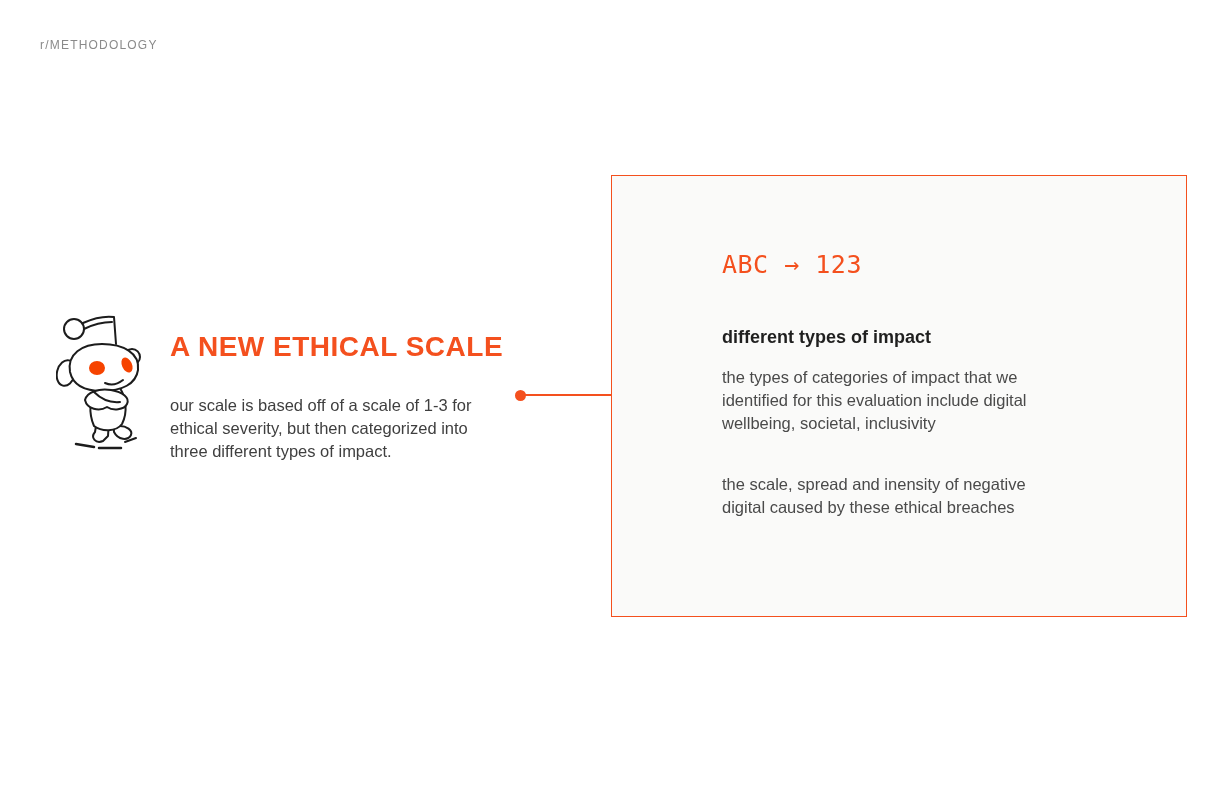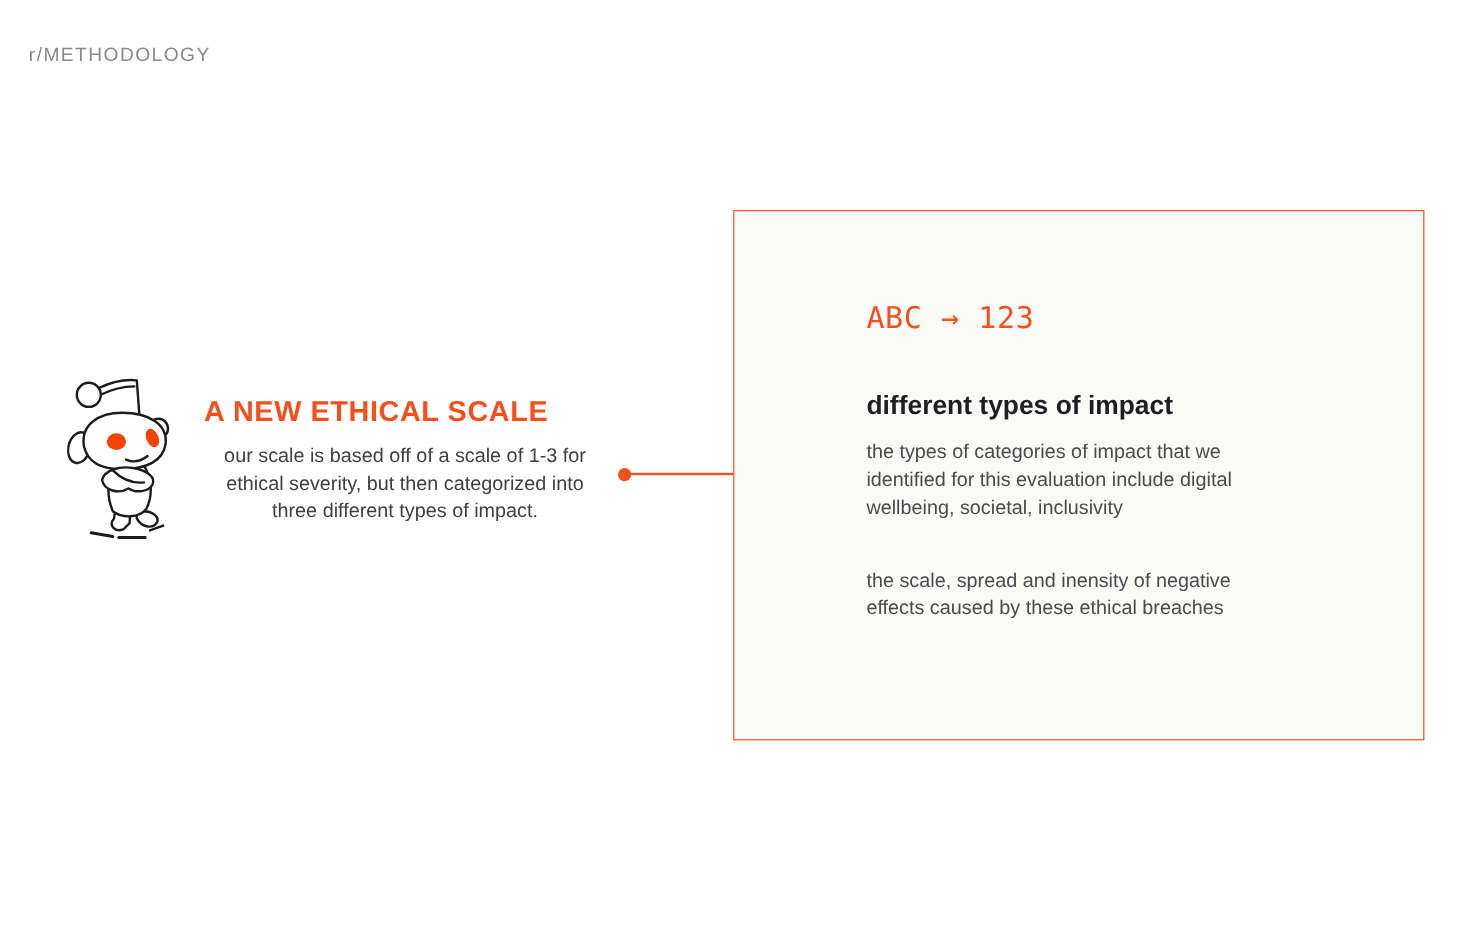--- a/index.html
+++ b/index.html
@@ -13,38 +13,37 @@
   *{box-sizing:border-box;}
   html,body{margin:0;padding:0;}
   body{
     width:1224px;height:792px;position:relative;overflow:hidden;
     background:#ffffff;
     font-family:"Liberation Sans",sans-serif;
   }
   .slide{position:absolute;inset:0;}
 
   .kicker{
-    position:absolute;left:24px;top:38px;
-    font-size:16px;font-weight:500;letter-spacing:1.2px;
+    position:absolute;left:40px;top:38px;
+    font-size:12px;font-weight:500;letter-spacing:1.2px;
     color:var(--kicker-gray);
   }
 
   .mascot{
     position:absolute;left:56px;top:314px;width:90px;height:138px;
   }
 
   .left-block{position:absolute;left:170px;top:330px;width:335px;}
   .left-heading{
-    margin:0;font-size:24px;font-weight:600;letter-spacing:0.5px;
+    margin:0;font-size:28px;font-weight:600;letter-spacing:0.5px;
     color:var(--accent);line-height:1.2;
   }
   .left-body{
-    margin:10px 0 0;font-size:16.5px;line-height:23px;
+    margin:30px 0 0;font-size:16.5px;line-height:23px;
     color:var(--body-text);
-    text-align:center;
   }
   .left-caption{
     margin:10px 0 0 3px;font-size:11.5px;color:#2E2E2E;line-height:14px;
   }
 
   .connector-dot{
     position:absolute;left:515px;top:390px;width:11px;height:11px;
     border-radius:50%;background:var(--accent);
   }
   .connector-line{
@@ -58,21 +57,21 @@
     border:1.5px solid var(--accent);
   }
   .card-inner{margin:74px 0 0 110px;width:342px;}
   .card-heading{
     margin:0;
     font-family:"DejaVu Sans Mono","Liberation Mono",monospace;
     font-size:25px;font-weight:500;letter-spacing:0.5px;
     color:var(--accent);line-height:1.2;
   }
   .card-section h3{
-    margin:0;font-size:22px;font-weight:700;
+    margin:0;font-size:18px;font-weight:700;
     color:var(--title-dark);line-height:23px;
   }
   .card-section p{
     margin:17px 0 0;font-size:16.5px;line-height:23px;
     color:var(--card-body-text);
   }
   .card-section.first{margin-top:46px;}
   .card-section.second{margin-top:38px;}
 </style>
 </head>
@@ -125,18 +124,18 @@
   <div class="card">
     <div class="card-inner">
       <h2 class="card-heading">ABC → 123</h2>
 
       <div class="card-section first">
         <h3>different types of impact</h3>
         <p>the types of categories of impact that we identified for this evaluation include digital wellbeing, societal, inclusivity</p>
       </div>
 
       <div class="card-section second">
-        <p>the scale, spread and inensity of negative effects caused by these ethical breaches</p>
+        <p>the scale, spread and inensity of negative digital caused by these ethical breaches</p>
       </div>
     </div>
   </div>
 
 </div>
 
 </body></html>

